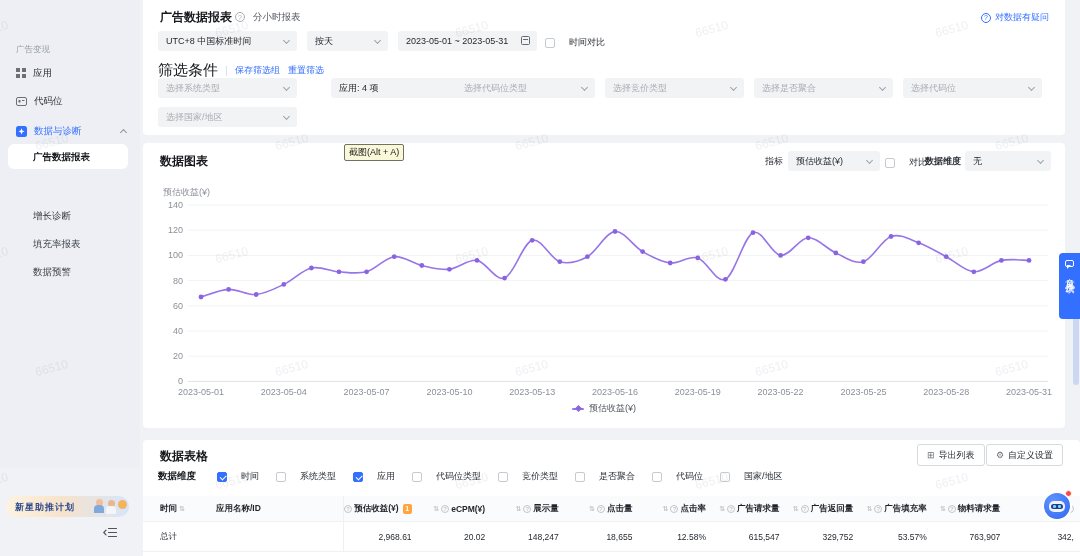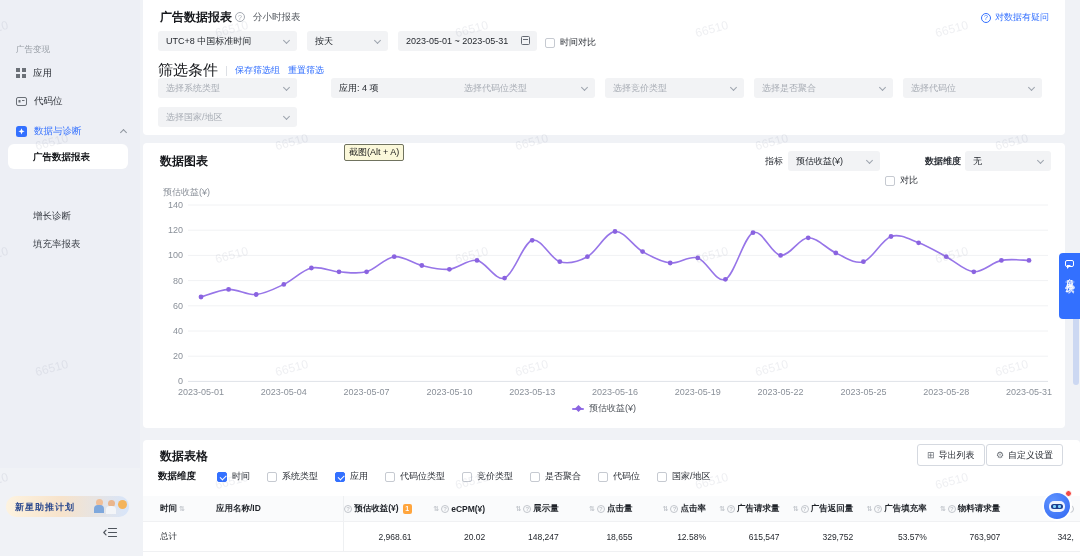--- a/index.html
+++ b/index.html
@@ -43,42 +43,42 @@
   .sel::after { content:""; position:absolute; right:8px; top:7px; width:4px; height:4px; border-right:1.2px solid #9ca3ad; border-bottom:1.2px solid #9ca3ad; transform:rotate(45deg); }
   .sel.ph { color:#a8adb5; }
   .sel .cal { position:absolute; right:7px; width:9px; height:9px; border:1px solid #646a73; border-radius:1.5px; top:5px; }
   .sel .cal::before { content:""; position:absolute; left:1px; right:1px; top:2px; border-top:1px solid #646a73; }
   .sel.date::after { display:none; }
 
   .r1 { top:31px; }
   .s-tz { left:15px; width:139px; }
   .s-gran { left:164px; width:81px; }
   .s-date { left:255px; width:139px; }
-  .cb { display:flex; align-items:center; gap:5px; font-size:9px; color:#2b2f36; cursor:pointer; }
+  .cb { display:flex; align-items:center; gap:14px; font-size:9px; color:#2b2f36; cursor:pointer; }
   .cb .box { width:10px; height:10px; border:1px solid #c6cad1; border-radius:2px; background:#fff; position:relative; }
   .cb .box.on { background:#3370ff; border-color:#3370ff; }
   .cb .box.on::after { content:""; position:absolute; left:2px; top:2.5px; width:5px; height:2.5px; border-left:1.3px solid #fff; border-bottom:1.3px solid #fff; transform:rotate(-45deg); }
   .cb-compare { position:absolute; left:402px; top:36px; }
 
   .frow { position:absolute; left:15px; top:61px; display:flex; align-items:center; gap:8px; }
   .flabel { font-size:15px; font-weight:normal; color:#16181c; }
   .vline { width:1px; height:10px; background:#dde0e5; }
   .flink { font-size:9px; color:#3370ff; cursor:pointer; }
 
   .fsel { top:78px; width:139px; }
   .f0 { left:15px; } .f1 { left:164px; } .f2 { left:313px; } .f3 { left:462px; } .f4 { left:611px; } .f5 { left:760px; }
   .f6 { top:107px; left:15px; }
   .fsel.on { color:#1f2329;margin-left:24px; }
 
   
   .c2-title { position:absolute; left:17px; top:10px; font-size:12px; font-weight:bold; color:#16181c; }
   .c2-ctl { position:absolute; top:12px; font-size:9px; color:#2b2f36; }
   .lab-metric { left:622px; }
   .sel-metric { left:645px; top:8px; width:92px; }
-  .cb-chart-compare { position:absolute; left:742px; top:31px;justify-content:flex-end; }
+  .cb-chart-compare { position:absolute; left:742px; top:13px;justify-content:flex-end; }
   .lab-dim { left:782px; font-weight:bold; }
   .sel-dim { left:822px; top:8px; width:86px; }
   .ylabel { position:absolute; left:20px; top:43px; font-size:9px; color:#8a9099; }
   #chart { position:absolute; left:0; top:40px; }
   .legend { position:absolute; left:0; top:259px; width:922px; display:flex; align-items:center; justify-content:center; gap:5px; font-size:9px; color:#51565d; }
   .legline { position:relative; width:12px; height:2px; background:#9775e8; border-radius:1px; }
   .legline::after { content:""; position:absolute; left:3.5px; top:-1.5px; width:5px; height:5px; background:#8a63e0; transform:rotate(45deg); }
 
   
   .c3-title { position:absolute; left:17px; top:8px; font-size:12px; font-weight:bold; color:#16181c; }
@@ -149,20 +149,21 @@
         <rect x="0" y="0" width="11" height="11" rx="2.5" fill="#3370ff"></rect>
         <path d="M5.5 2.2l.9 2.2 2.2.9-2.2.9-.9 2.2-.9-2.2-2.2-.9 2.2-.9z" fill="#fff"></path>
       </svg>
       <span>数据与诊断</span>
       <i class="caret-up"></i>
     </div>
 
     <div class="sub-item active" style="top:144px">广告数据报表</div>
     <div class="sub-item" style="top:203px">增长诊断</div>
     <div class="sub-item" style="top:231px">填充率报表</div>
+    <div class="sub-item" style="top:259px">数据预警</div>
 
     <div class="banner">
       <span class="banner-text">新星助推计划</span>
       <span class="fig coin"></span>
       <span class="fig p1head"></span>
         <span class="fig p1body"></span>
       <span class="fig p2head"></span>
         <span class="fig p2body"></span>
     </div>
 

